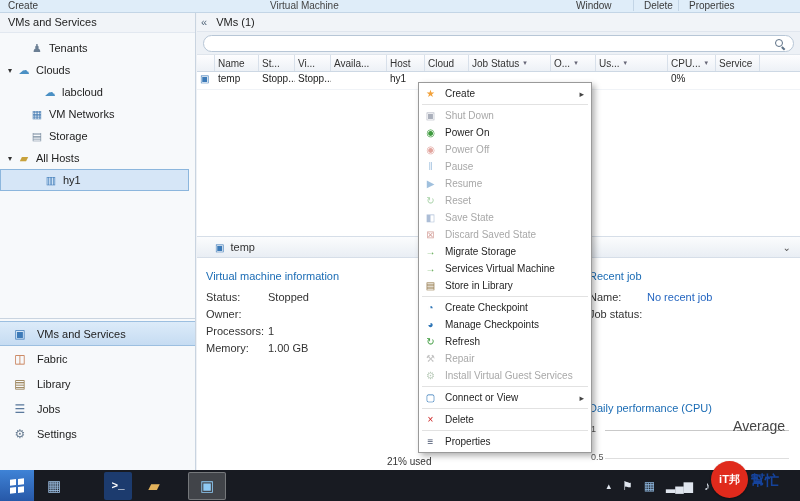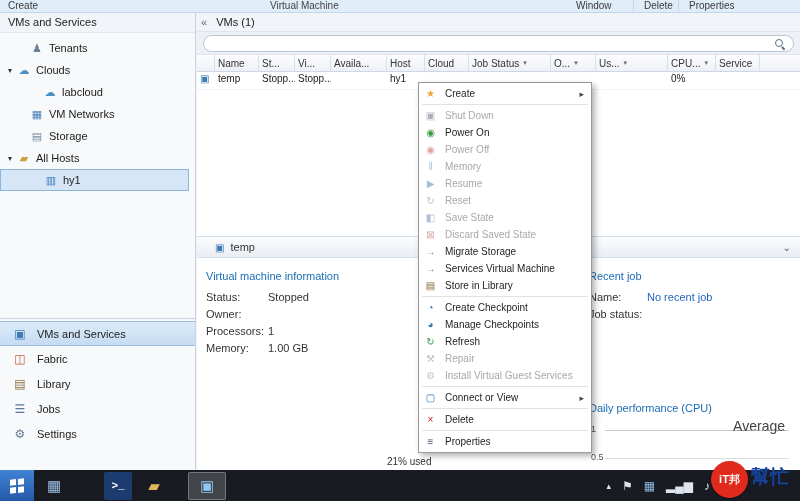--- a/index.html
+++ b/index.html
@@ -121,21 +121,21 @@
   .ps-glyph { font-family:"Liberation Mono",monospace; font-size:11px; font-weight:bold; }
   .tray { margin-left:auto; display:flex; align-items:center; gap:11px; padding-right:90px; }
   .tray-chevron { color:#dfe5ee; font-size:9px; cursor:default; }
   .tray-icon { font-size:12px; cursor:default; }
 
   
   .watermark { position:absolute; right:3px; bottom:1px; width:86px; height:42px; z-index:60; }
   .wm-circle { position:absolute; left:0; bottom:2px; width:37px; height:37px; background:#e02a1c;
                border-radius:50%; color:#fff; font-weight:bold; font-size:11px;
                display:flex; align-items:center; justify-content:center; box-shadow:0 1px 2px rgba(0,0,0,.4); }
-  .wm-side { position:absolute; left:40px; bottom:10px; color:#15439c; font-weight:bold; font-size:19px; }
+  .wm-side { position:absolute; left:40px; bottom:10px; color:#15439c; font-weight:bold; font-size:14px; }
 </style>
 </head>
 <body>
 
 <div class="app">
 
   <div class="titlebar">
     <span class="tb-create">Create</span>
     <span class="tb-title">Virtual Machine</span>
     <span class="tb-window">Window</span>
@@ -385,21 +385,21 @@
       <div class="menu-item i3">
         <span class="menu-icon" style="color: rgb(63, 155, 63);">◉</span>
         <span class="menu-label">Power On</span>
       </div>
       <div class="menu-item i4 disabled">
         <span class="menu-icon" style="color: rgb(192, 57, 43);">◉</span>
         <span class="menu-label">Power Off</span>
       </div>
       <div class="menu-item i5 disabled">
         <span class="menu-icon" style="color: rgb(46, 117, 182);">‖</span>
-        <span class="menu-label">Memory</span>
+        <span class="menu-label">Pause</span>
       </div>
       <div class="menu-item i6 disabled">
         <span class="menu-icon" style="color: rgb(46, 117, 182);">▶</span>
         <span class="menu-label">Resume</span>
       </div>
       <div class="menu-item i7 disabled">
         <span class="menu-icon" style="color: rgb(63, 155, 63);">↻</span>
         <span class="menu-label">Reset</span>
       </div>
       <div class="menu-item i8 disabled">

